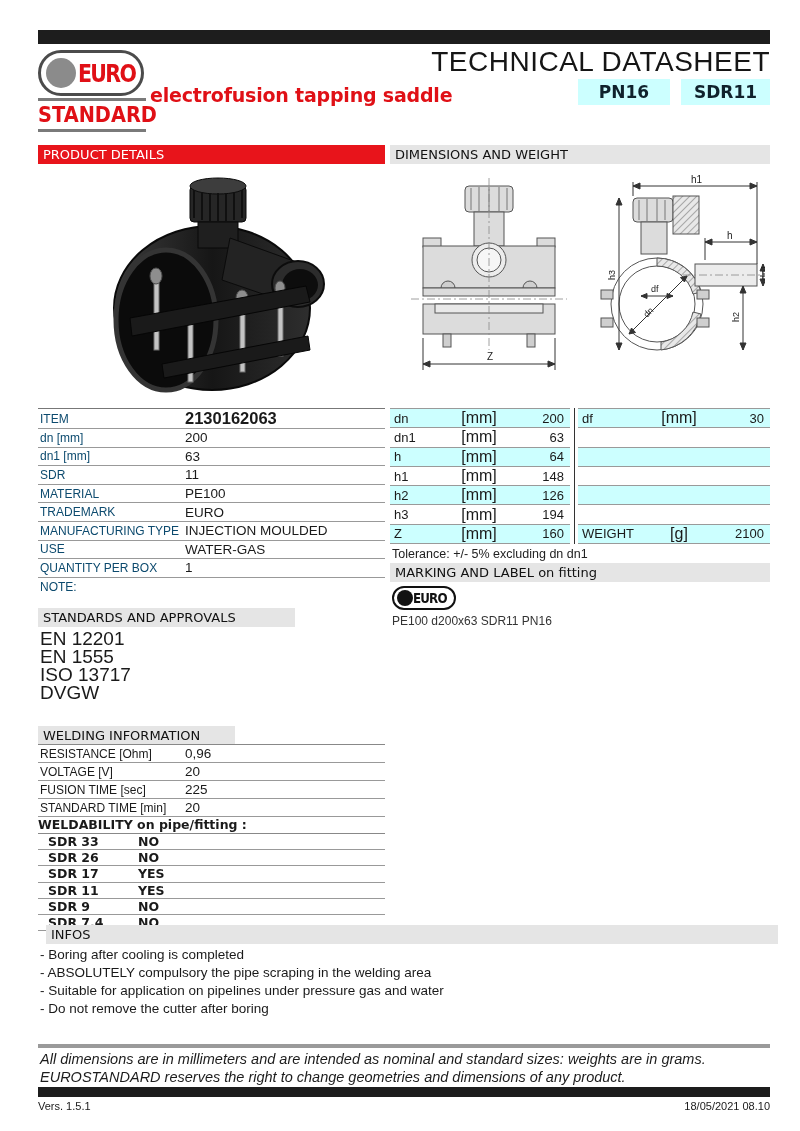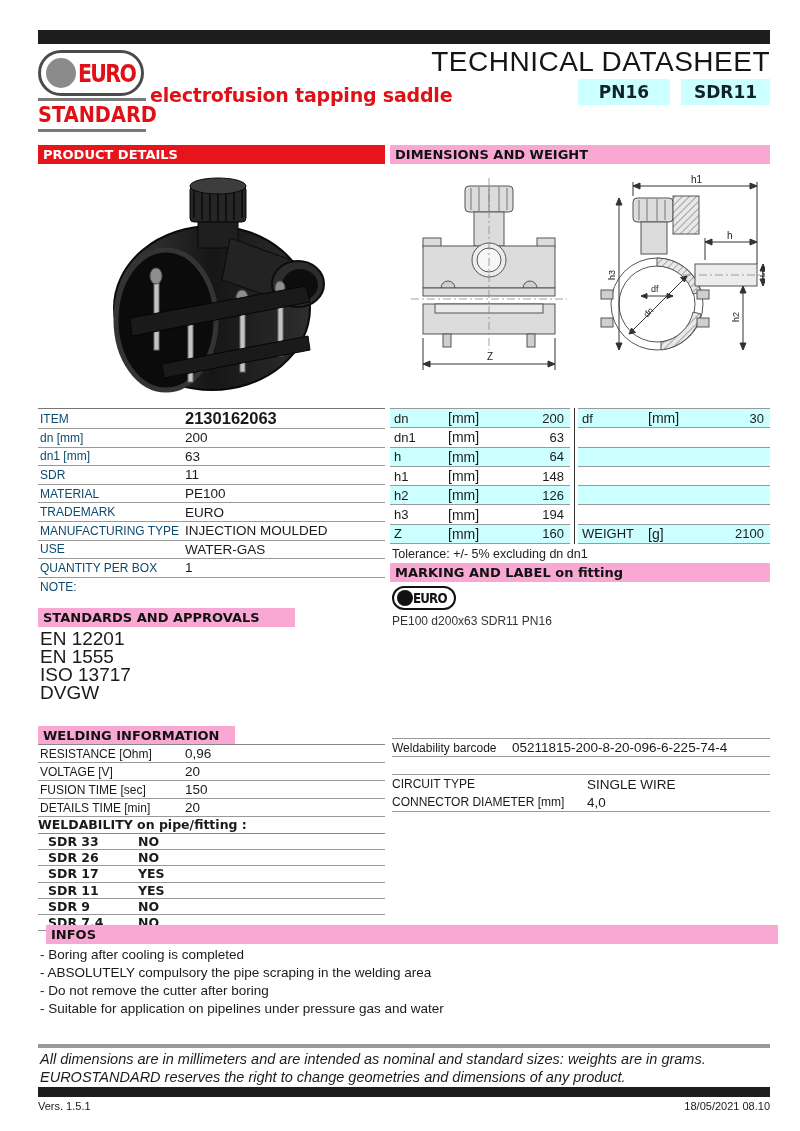--- a/index.html
+++ b/index.html
@@ -18,43 +18,43 @@
   .logo-euro { font-family:"DejaVu Sans", sans-serif; font-weight:bold; color:#e01016; font-size:25px; letter-spacing:-2px; transform:scaleX(.82); transform-origin:left center; margin-left:2px; }
   .logo-rule { height:3px; background:#7a7a7a; margin:2px 0; }
   .logo-standard { font-family:"DejaVu Sans", sans-serif; font-weight:bold; color:#e01016; font-size:22px; letter-spacing:0px; transform:scaleX(.88); transform-origin:left center; line-height:24px; text-align:left; }
 
   .doc-title { top:46px; right:30px; font-size:28px; color:#151515; font-family:"Liberation Sans", sans-serif; letter-spacing:.5px; }
   .subtitle { left:150px; top:84px; font-size:19px; font-weight:bold; color:#e01016; font-family:"DejaVu Sans", sans-serif; letter-spacing:-.2px; }
   .badge { top:79px; height:26px; background:#ccffff; display:flex; align-items:center; justify-content:center; font-weight:bold; font-size:17px; color:#10222c; font-family:"DejaVu Sans", sans-serif; }
   .badge-pn { left:578px; width:92px; }
   .badge-sdr { left:681px; width:89px; }
 
-  .secbar { height:19px; display:flex; align-items:center; padding-left:5px; font-family:"DejaVu Sans", sans-serif; font-weight:bold; font-size:13px; }
+  .secbar { height:19px; display:flex; align-items:center; padding-left:5px; font-family:"DejaVu Sans", sans-serif; font-weight:normal; font-size:13px; }
   .secbar.red { background:#e8141b; color:#fff; }
-  .secbar.gray { background:#f9a8d4; color:#111; }
+  .secbar.gray { background:#e5e5e5; color:#111; }
 
   
   .item-table { left:38px; top:408px; width:347px; border-top:1px solid #777; }
   .itrow { display:flex; align-items:center; height:18.6px; border-bottom:1px solid #999; }
   .itrow.first { height:20px; }
   .itrow.last { border-bottom:none; }
   .itrow .lab { width:147px; font-size:12px; padding-left:2px; color:#0c4a6e; }
   .itrow .val { font-size:13.5px; }
   .itrow.first .val { font-size:16.5px; font-weight:bold; }
 
   
   .dims-wrap { left:390px; top:408px; width:380px; display:flex; }
   .dims-left { width:180px; }
   .dims-div { width:8px; display:flex; justify-content:center; }
   .dims-div::before { content:""; width:1px; background:#333; }
   .dims-right { width:192px; }
   .drow { display:flex; align-items:center; height:19.3px; border-bottom:1px solid #9a9a9a; }
   .drow.cyan { background:#ccffff; }
   .drow .n { width:58px; font-size:13px; padding-left:4px; }
-  .drow .u { width:62px; font-size:14px; text-align:left; }
+  .drow .u { width:62px; font-size:16px; text-align:center; }
   .drow .v { flex:1; font-size:13px; text-align:right; padding-right:6px; }
   .tolerance { left:392px; top:547px; font-size:12.5px; color:#222; }
 
   .marking-bar { left:390px; top:563px; width:380px; }
   .mark-logo { left:392px; top:586px; width:64px; height:24px; border:2px solid #111; border-radius:12px; display:flex; align-items:center; padding-left:3px; background:#fff; }
   .mark-circle { width:16px; height:16px; border-radius:50%; background:#111; }
   .mark-euro { font-family:"DejaVu Sans", sans-serif; font-weight:bold; font-size:14px; color:#111; letter-spacing:-1px; transform:scaleX(.85); transform-origin:left center; }
   .mark-text { left:392px; top:614px; font-size:12px; color:#333; }
 
   .standards-bar { left:38px; top:608px; width:257px; }
@@ -357,40 +357,25 @@
     <div class="wrow">
         <div class="lab">RESISTANCE [Ohm]</div>
         <div class="val">0,96</div>
       </div>
     <div class="wrow">
         <div class="lab">VOLTAGE [V]</div>
         <div class="val">20</div>
       </div>
     <div class="wrow">
         <div class="lab">FUSION TIME [sec]</div>
-        <div class="val">150</div>
+        <div class="val">225</div>
       </div>
     <div class="wrow">
-        <div class="lab">DETAILS TIME [min]</div>
+        <div class="lab">STANDARD TIME [min]</div>
         <div class="val">20</div>
-      </div>
-  </div>
-  <div class="abs weld-right">
-    <div class="wrrow b1">
-        <div class="lab">Weldability barcode</div>
-        <div class="val">05211815-200-8-20-096-6-225-74-4</div>
-      </div>
-    <div class="gap-row"></div>
-    <div class="wrrow b2">
-        <div class="lab2">CIRCUIT TYPE</div>
-        <div class="val">SINGLE WIRE</div>
-      </div>
-    <div class="wrrow b3">
-        <div class="lab2">CONNECTOR DIAMETER [mm]</div>
-        <div class="val">4,0</div>
       </div>
   </div>
 
   <div class="abs weldability-title">WELDABILITY on pipe/fitting :</div>
   <div class="abs sdr-table">
     <div class="srow">
         <div class="lab">SDR 33</div>
         <div class="val">NO</div>
       </div>
     <div class="srow">
@@ -412,22 +397,22 @@
     <div class="srow">
         <div class="lab">SDR 7,4</div>
         <div class="val">NO</div>
       </div>
   </div>
 
   <div class="abs secbar gray infos-bar">INFOS</div>
   <div class="abs infos-list">
     <div>- Boring after cooling is completed</div>
     <div>- ABSOLUTELY compulsory the pipe scraping in the welding area</div>
+    <div>- Suitable for application on pipelines under pressure gas and water</div>
     <div>- Do not remove the cutter after boring</div>
-    <div>- Suitable for application on pipelines under pressure gas and water</div>
   </div>
 
   <div class="abs foot-gray"></div>
   <div class="abs foot-italic">
     <div>All dimensions are in millimeters and are intended as nominal and standard sizes: weights are in grams.</div>
     <div>EUROSTANDARD reserves the right to change geometries and dimensions of any product.</div>
   </div>
   <div class="abs foot-black"></div>
   <div class="abs foot-ver">Vers. 1.5.1</div>
   <div class="abs foot-date">18/05/2021 08.10</div>

